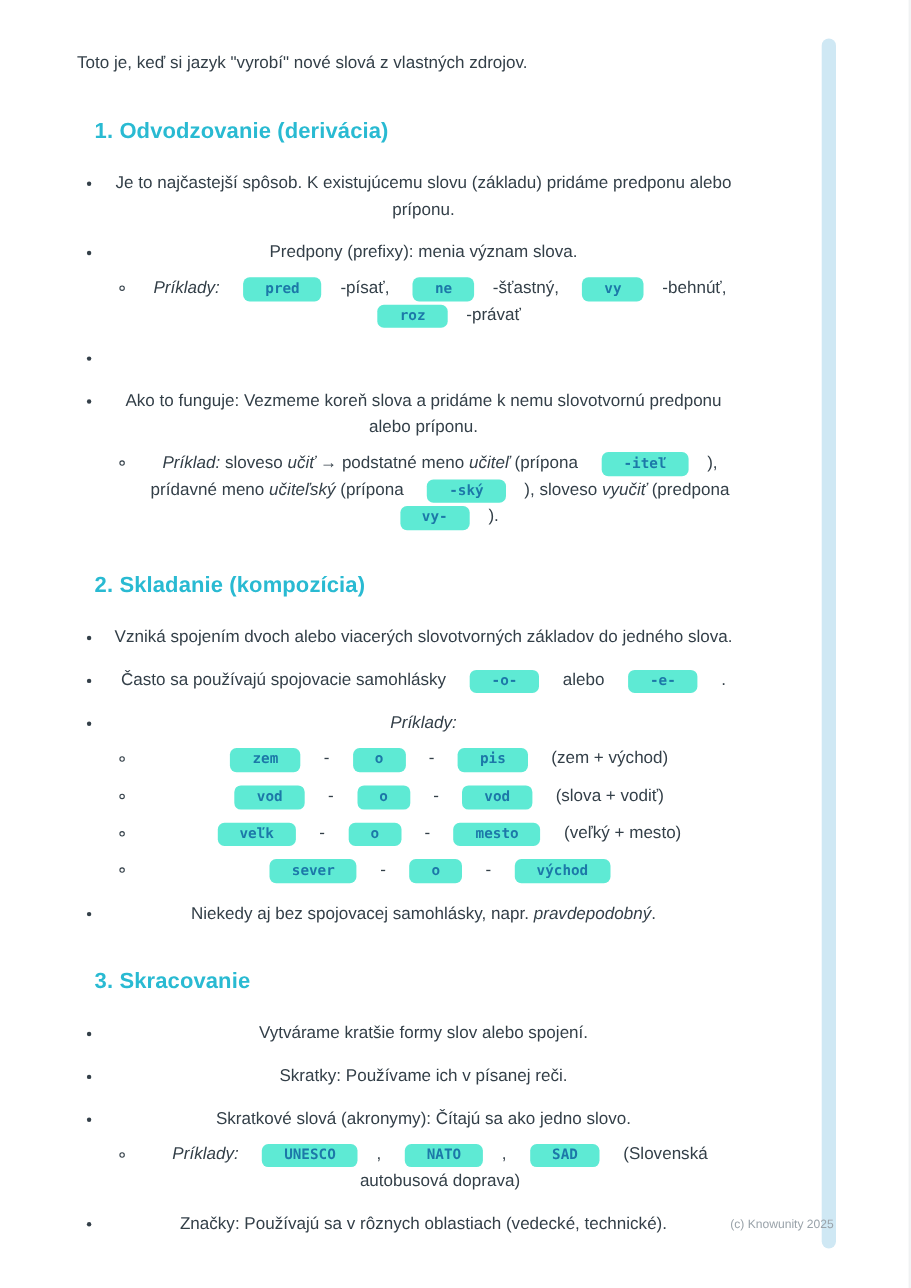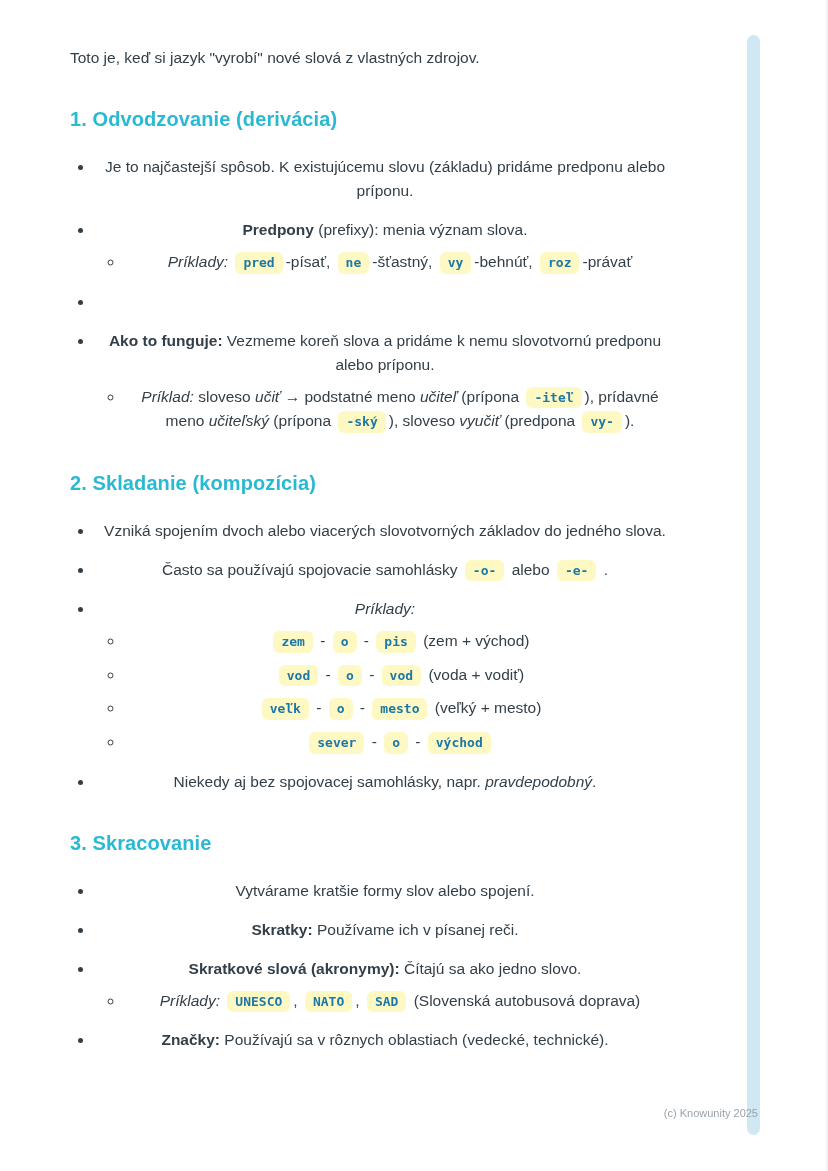--- a/index.html
+++ b/index.html
@@ -9,34 +9,34 @@
     color:#333f48;overflow:hidden;position:relative;
     border-right:2px solid #f0f2f3;box-sizing:border-box;
   }
   .content{
     padding:46px 150px 30px 70px;
     font-size:15.5px;line-height:1.55;
   }
   .intro{margin:0 0 8px 0;}
   h2.section-title{
     color:#29bad2;font-size:20px;font-weight:700;
-    margin:34px 0 20px 0;letter-spacing:0.1px;
+    margin:34px 0 20px 16px;letter-spacing:0.1px;
   }
   ul.l1{list-style:disc outside;margin:0;padding:0 0 0 24px;}
   ul.l1 > li{margin:0 0 15px 0;text-align:center;}
   ul.l2{list-style:circle outside;margin:8px 0 4px 0;padding:0 0 0 30px;}
   ul.l2 > li{margin:0 0 9px 0;}
-  strong{font-weight:700;}
+  strong{font-weight:400;}
   em{}
   .code{
     display:inline-block;
-    background:#fef9c3;color:#1c78a8;
+    background:#5eead4;color:#1c78a8;
     font-family:"DejaVu Sans Mono",monospace;
     font-weight:700;font-size:13px;
-    padding:2px 8px;margin:1px 3px;
+    padding:2px 20px;margin:1px 17px;
     border-radius:6px;white-space:nowrap;
     vertical-align:baseline;line-height:1.35;
   }
   .scroll-strip{
     position:absolute;top:35px;left:747px;
     width:13px;height:1100px;
     background:#cfe8f4;border-radius:7px;
   }
   .watermark{
     position:absolute;right:68px;bottom:52px;
@@ -76,21 +76,21 @@
         <li>
           <div class="line"><span>Vzniká spojením dvoch alebo viacerých slovotvorných základov do jedného slova.</span></div>
         </li>
         <li>
           <div class="line"><span>Často sa používajú spojovacie samohlásky </span><span class="code">-o-</span><span> alebo </span><span class="code">-e-</span><span> .</span></div>
         </li>
         <li>
           <div class="line"><em>Príklady:</em></div>
           <ul class="l2">
             <li><span class="code">zem</span><span> - </span><span class="code">o</span><span> - </span><span class="code">pis</span><span> (zem + východ)</span></li>
-            <li><span class="code">vod</span><span> - </span><span class="code">o</span><span> - </span><span class="code">vod</span><span> (voda + vodiť)</span></li>
+            <li><span class="code">vod</span><span> - </span><span class="code">o</span><span> - </span><span class="code">vod</span><span> (slova + vodiť)</span></li>
             <li><span class="code">veľk</span><span> - </span><span class="code">o</span><span> - </span><span class="code">mesto</span><span> (veľký + mesto)</span></li>
             <li><span class="code">sever</span><span> - </span><span class="code">o</span><span> - </span><span class="code">východ</span></li>
           </ul>
         </li>
         <li>
           <div class="line"><span>Niekedy aj bez spojovacej samohlásky, napr. </span><em>pravdepodobný</em><span>.</span></div>
         </li>
       </ul>
       <h2 class="section-title">3. Skracovanie</h2>
       <ul class="l1">

